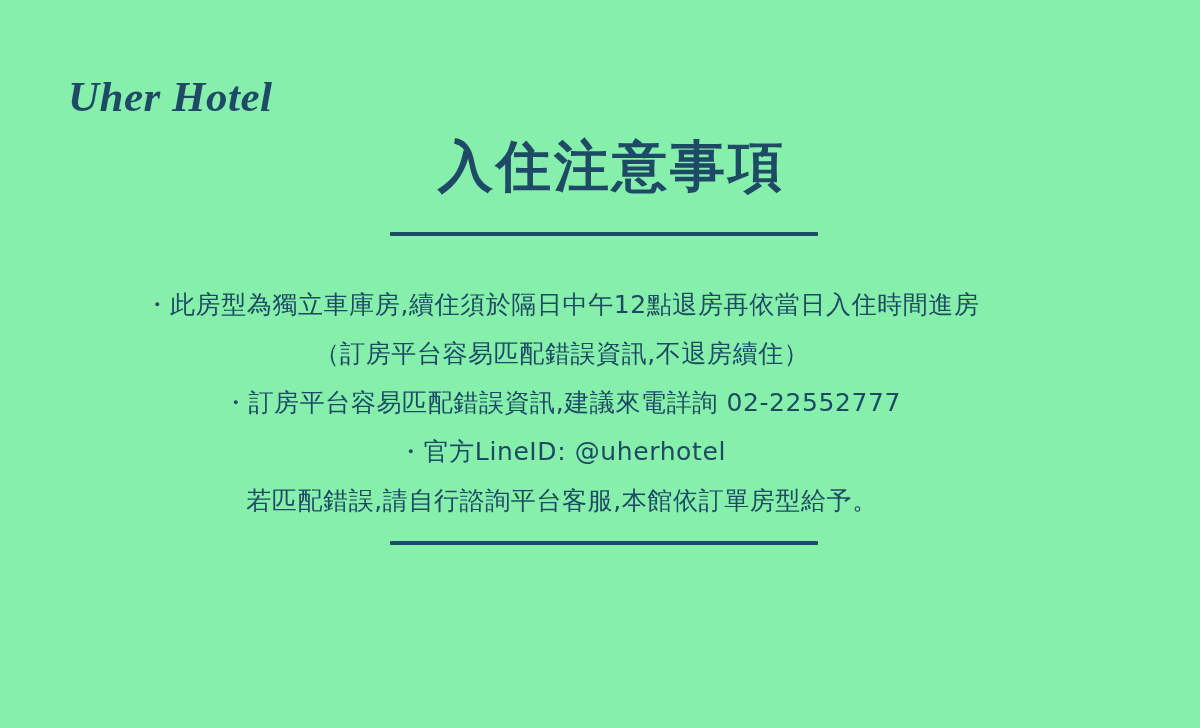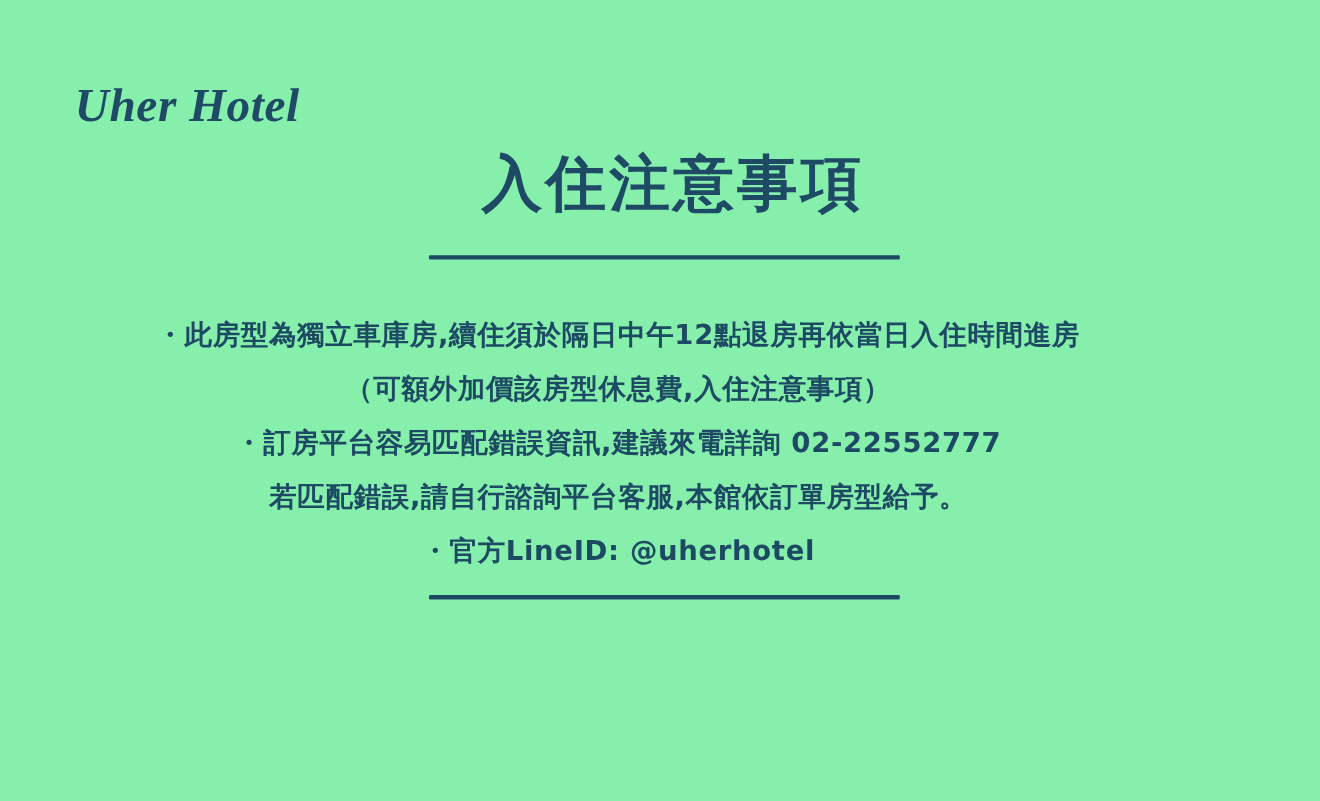--- a/index.html
+++ b/index.html
@@ -69,21 +69,21 @@
     top: 280px;
     width: 1200px;
     text-align: center;
   }
 
   .body-line {
     display: block;
     width: 1124px;
     text-align: center;
     font-family: "DejaVu Sans", "Liberation Sans", sans-serif;
-    font-weight: 700;
+    font-weight: 400;
     font-size: 25px;
     letter-spacing: 0.6px;
     color: #1d4a63;
     line-height: 49px;
     height: 49px;
     white-space: nowrap;
   }
 </style>
 </head>
 <body>
@@ -91,21 +91,21 @@
 <div id="poster" style="background: #86efac; padding-left: 18px;">
 
   <div class="brand" style="color: rgb(30, 74, 102);">Uher Hotel</div>
 
   <div class="title" style="color: rgb(30, 74, 102);">入住注意事項</div>
 
   <div class="rule rule-top" style="background: rgb(30, 74, 102);"></div>
 
   <div class="body-block">
     <span class="body-line" style="color: rgb(29, 74, 99);">・此房型為獨立車庫房,續住須於隔日中午12點退房再依當日入住時間進房</span>
-    <span class="body-line" style="color: rgb(29, 74, 99);">（可額外加價該房型休息費,入住注意事項）</span>
+    <span class="body-line" style="color: rgb(29, 74, 99);">（訂房平台容易匹配錯誤資訊,不退房續住）</span>
     <span class="body-line" style="color: rgb(29, 74, 99);">・訂房平台容易匹配錯誤資訊,建議來電詳詢 02-22552777</span>
+    <span class="body-line" style="color: rgb(29, 74, 99);">・官方LineID: @uherhotel</span>
     <span class="body-line" style="color: rgb(29, 74, 99);">若匹配錯誤,請自行諮詢平台客服,本館依訂單房型給予。</span>
-    <span class="body-line" style="color: rgb(29, 74, 99);">・官方LineID: @uherhotel</span>
   </div>
 
   <div class="rule rule-bottom" style="background: rgb(30, 74, 102);"></div>
 
 </div>
 
 </body></html>

